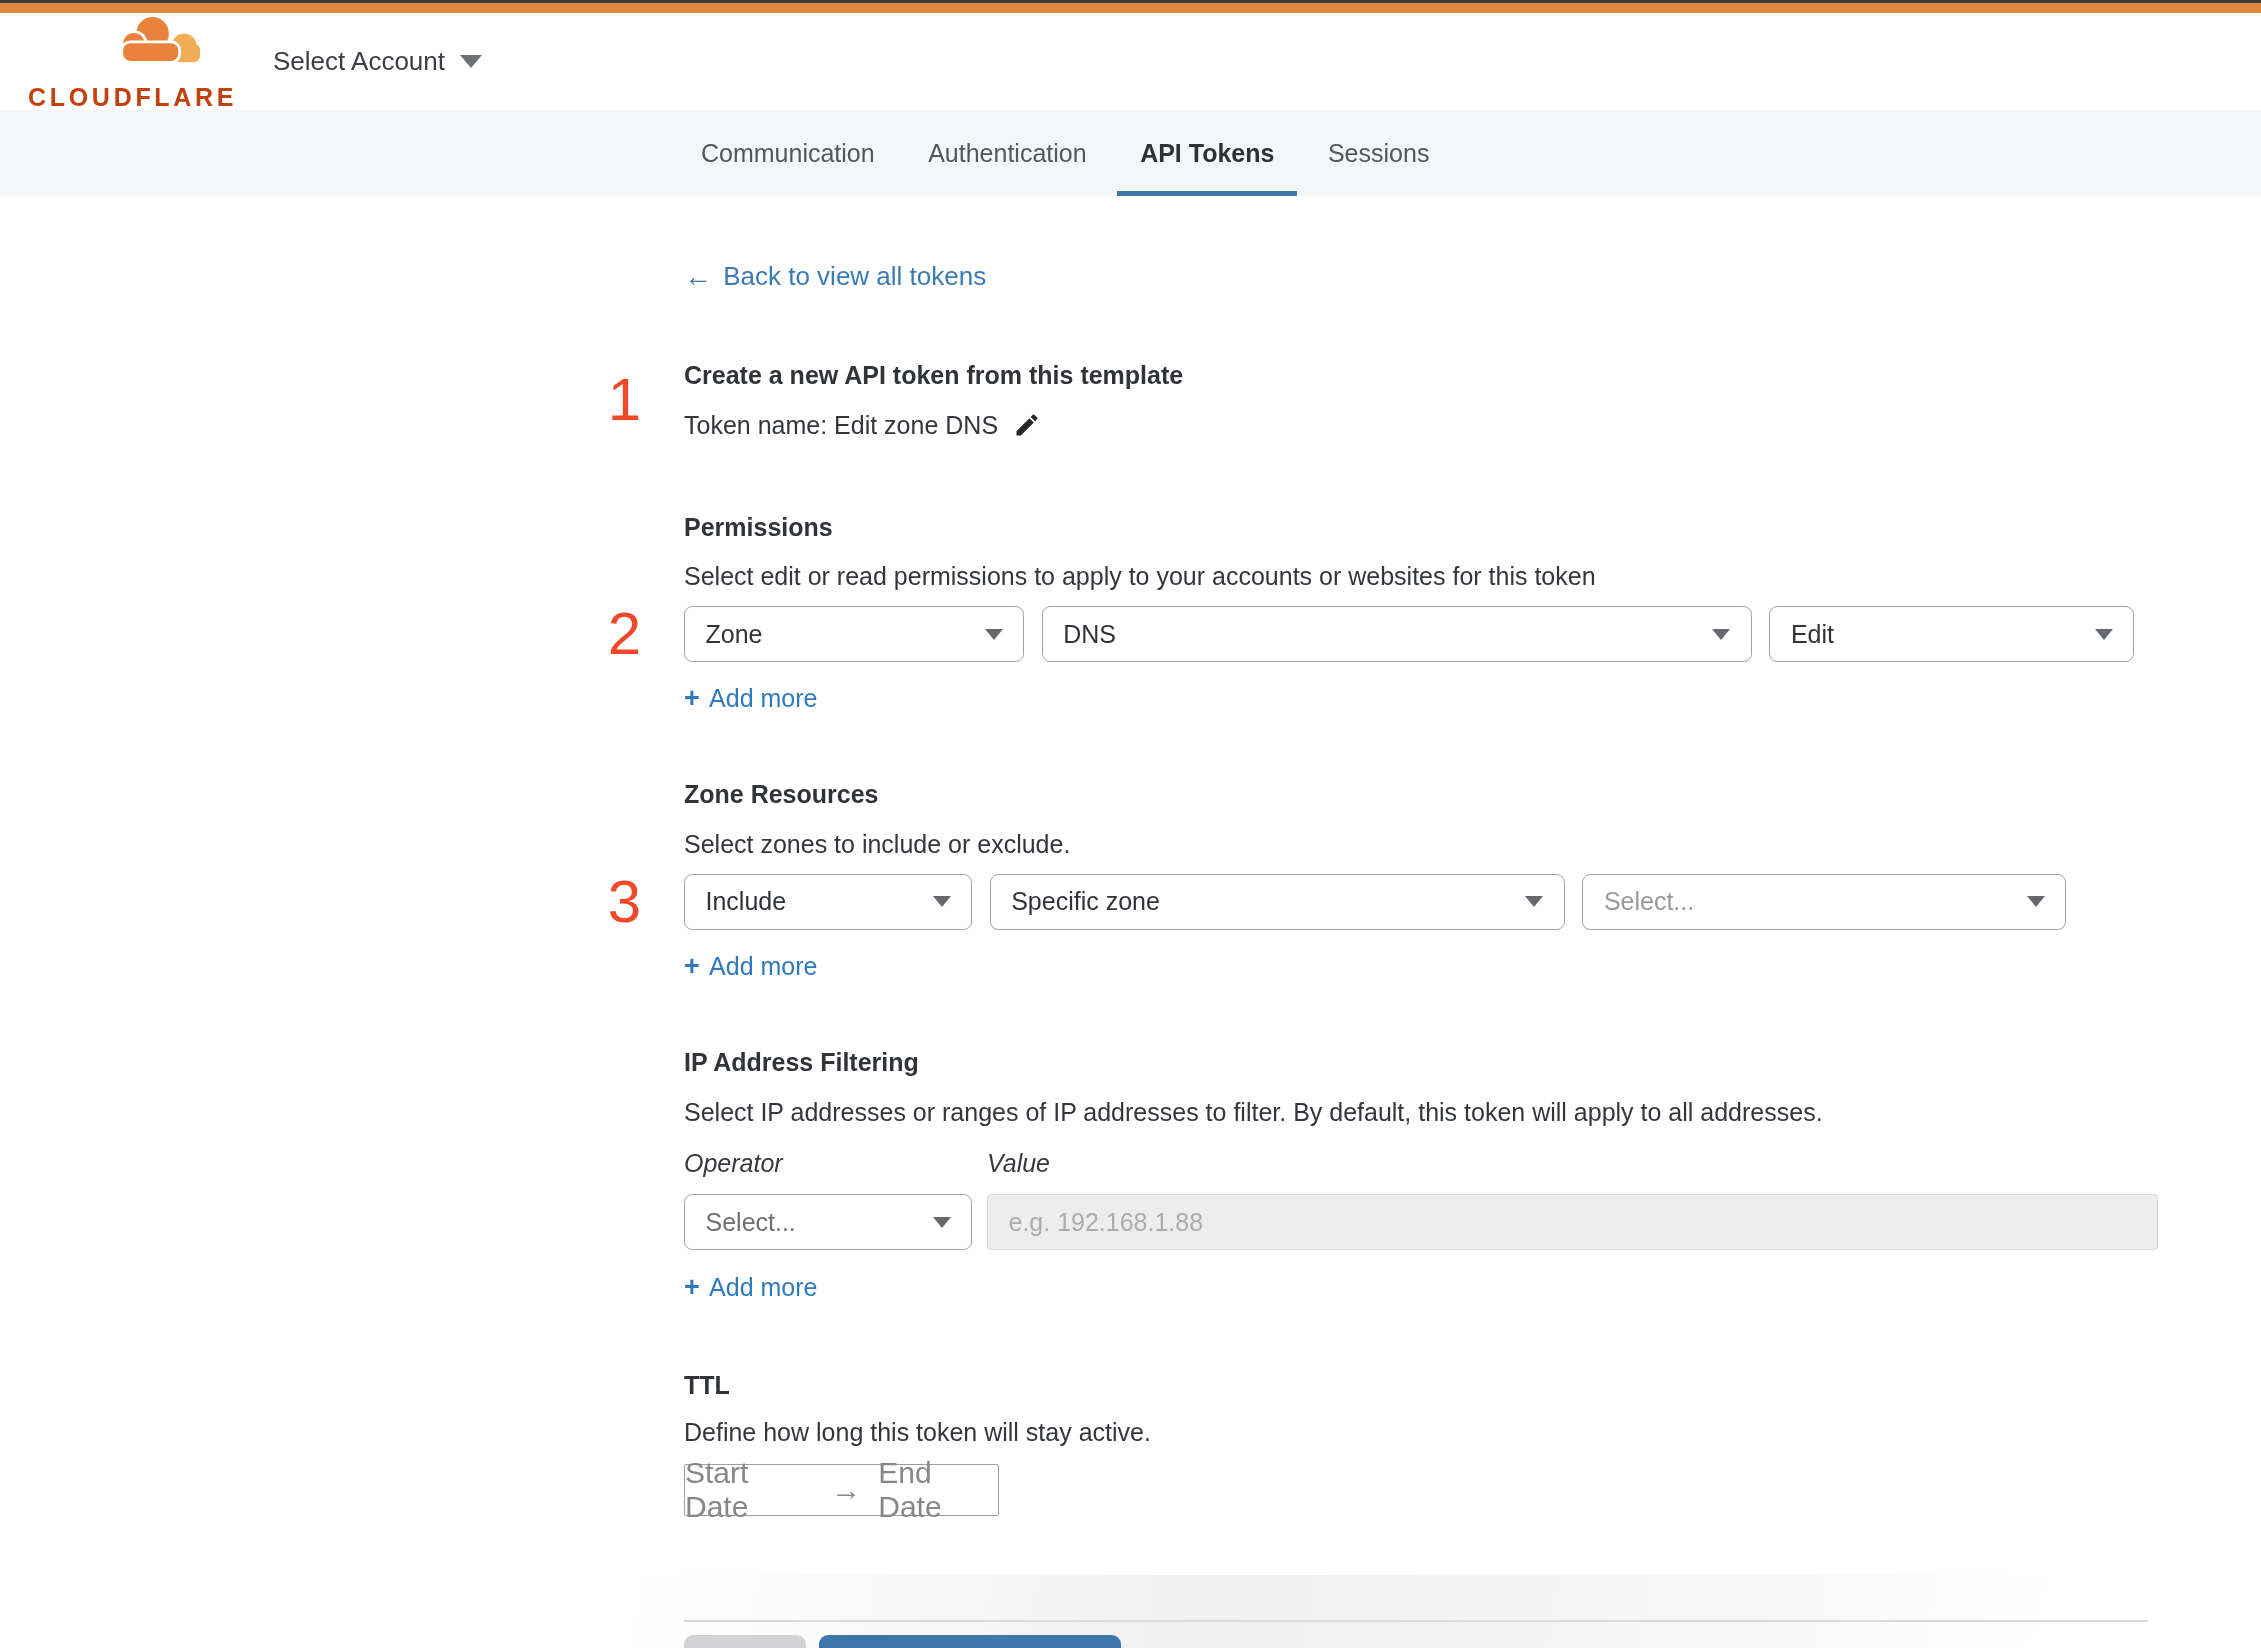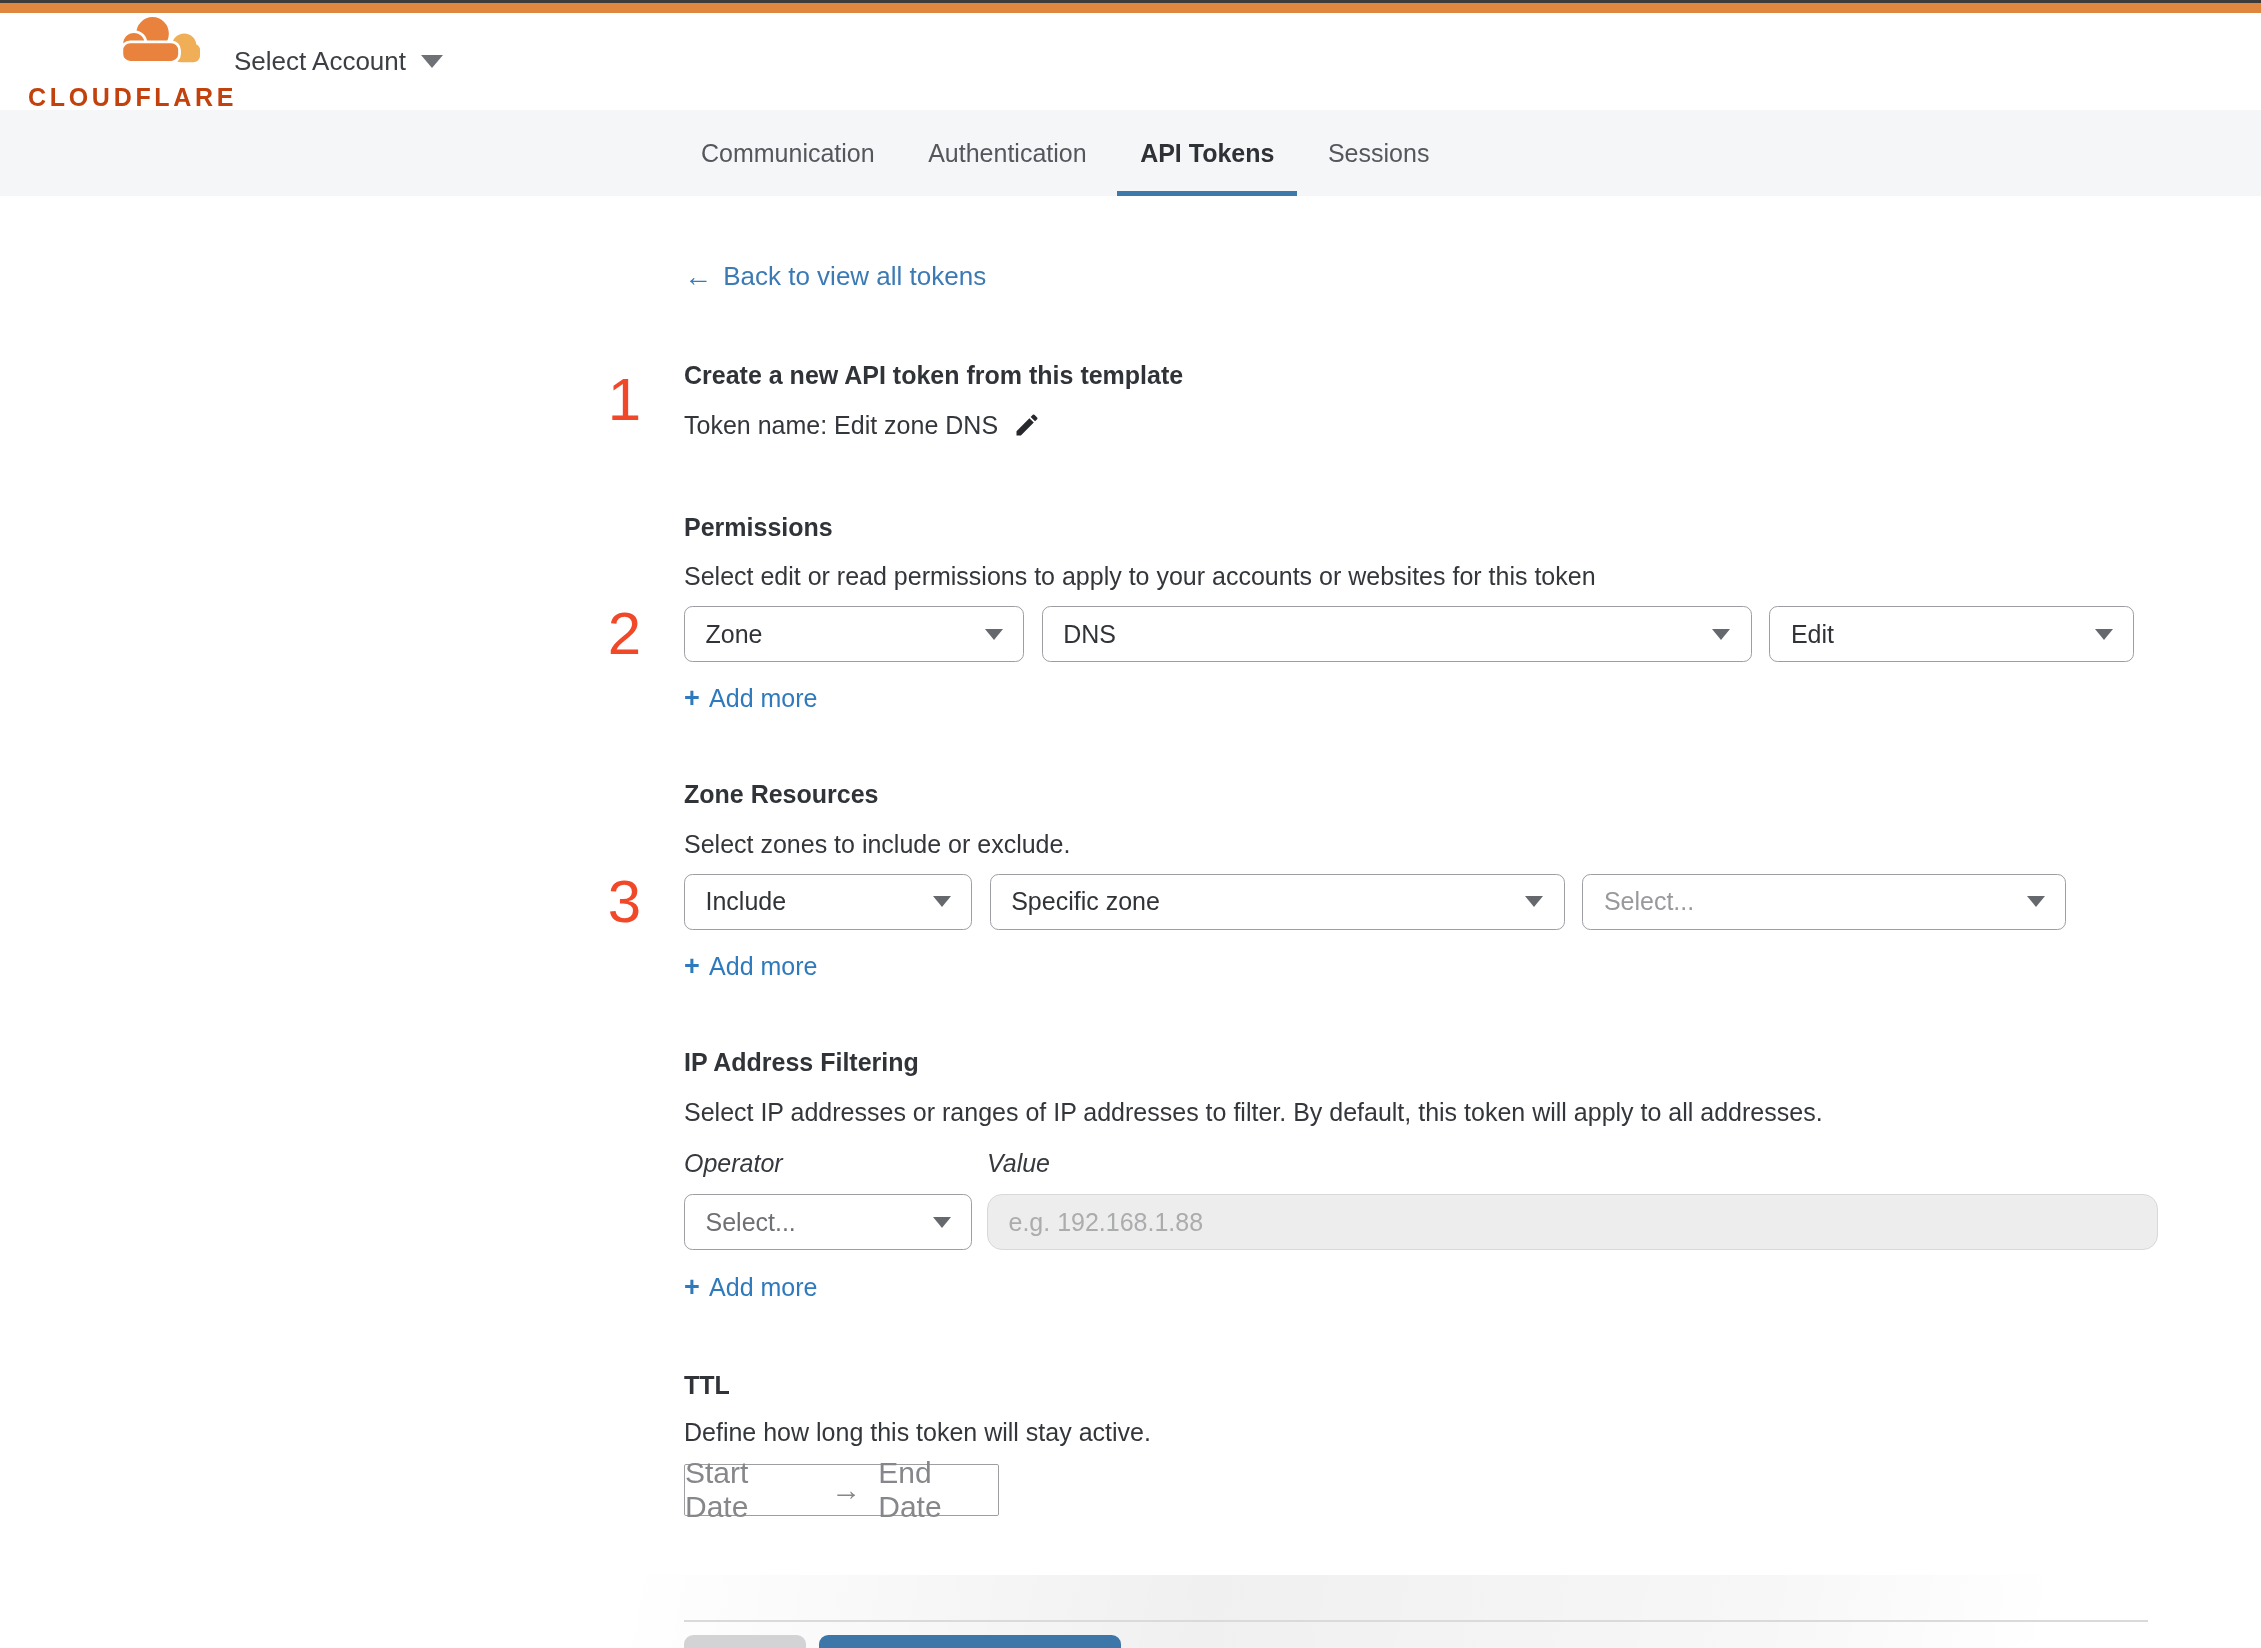--- a/index.html
+++ b/index.html
@@ -18,21 +18,21 @@
     height: 97px; background: #fff;
     display: flex; align-items: center;
   }
   .logo { position: relative; margin-left: 28px; width: 179px; cursor: pointer; }
   .logo svg { display: block; margin-left: 88px; }
   .logo-text {
     font-size: 25px; font-weight: bold; letter-spacing: 3.7px;
     color: #c2410c; margin-top: 17px; white-space: nowrap;
   }
   .account-select {
-    margin-left: 27px; display: flex; align-items: center; gap: 15px;
+    margin-left: 66px; display: flex; align-items: center; gap: 15px;
     font-size: 26px; color: #3c3f43; cursor: pointer;
   }
   .caret-lg {
     width: 0; height: 0;
     border-left: 11.2px solid transparent; border-right: 11.2px solid transparent;
     border-top: 13px solid #6e7176;
   }
   
   .tabbar {
     height: 86px; background: #f5f6f7;
@@ -92,21 +92,21 @@
 
   .sec-permissions { margin-top: 73px; }
   .sec-zone       { margin-top: 67px; }
   .sec-ip         { margin-top: 67px; }
   .sec-ttl        { margin-top: 69px; }
 
   .io-labels { margin-top: 22.4px; display: flex; font-size: 25px; color: #36393d; font-style: italic; }
   .io-labels .op-label { width: 303px; }
   .ip-row { margin-top: 16px; display: flex; gap: 15px; }
   .value-input {
-    width: 1171px; height: 56px; border: 1.9px solid #d8d8d8; border-radius: 15px;
+    width: 1171px; height: 56px; border: 1.9px solid #d8d8d8; border-radius: 4px;
     background: #ededee; padding: 0 20.5px; font-size: 25px; color: #55585c;
     font-family: "Liberation Sans", sans-serif;
   }
   .value-input::placeholder { color: #aaacae; }
 
   .ttl-desc { margin-top: 18.6px; font-size: 25px; }
   .date-box {
     margin-top: 17px; width: 315px; height: 52px;
     border: 1.9px solid #9c9ea1; border-radius: 1.9px;
     display: flex; align-items: center; justify-content: center; gap: 17px;

